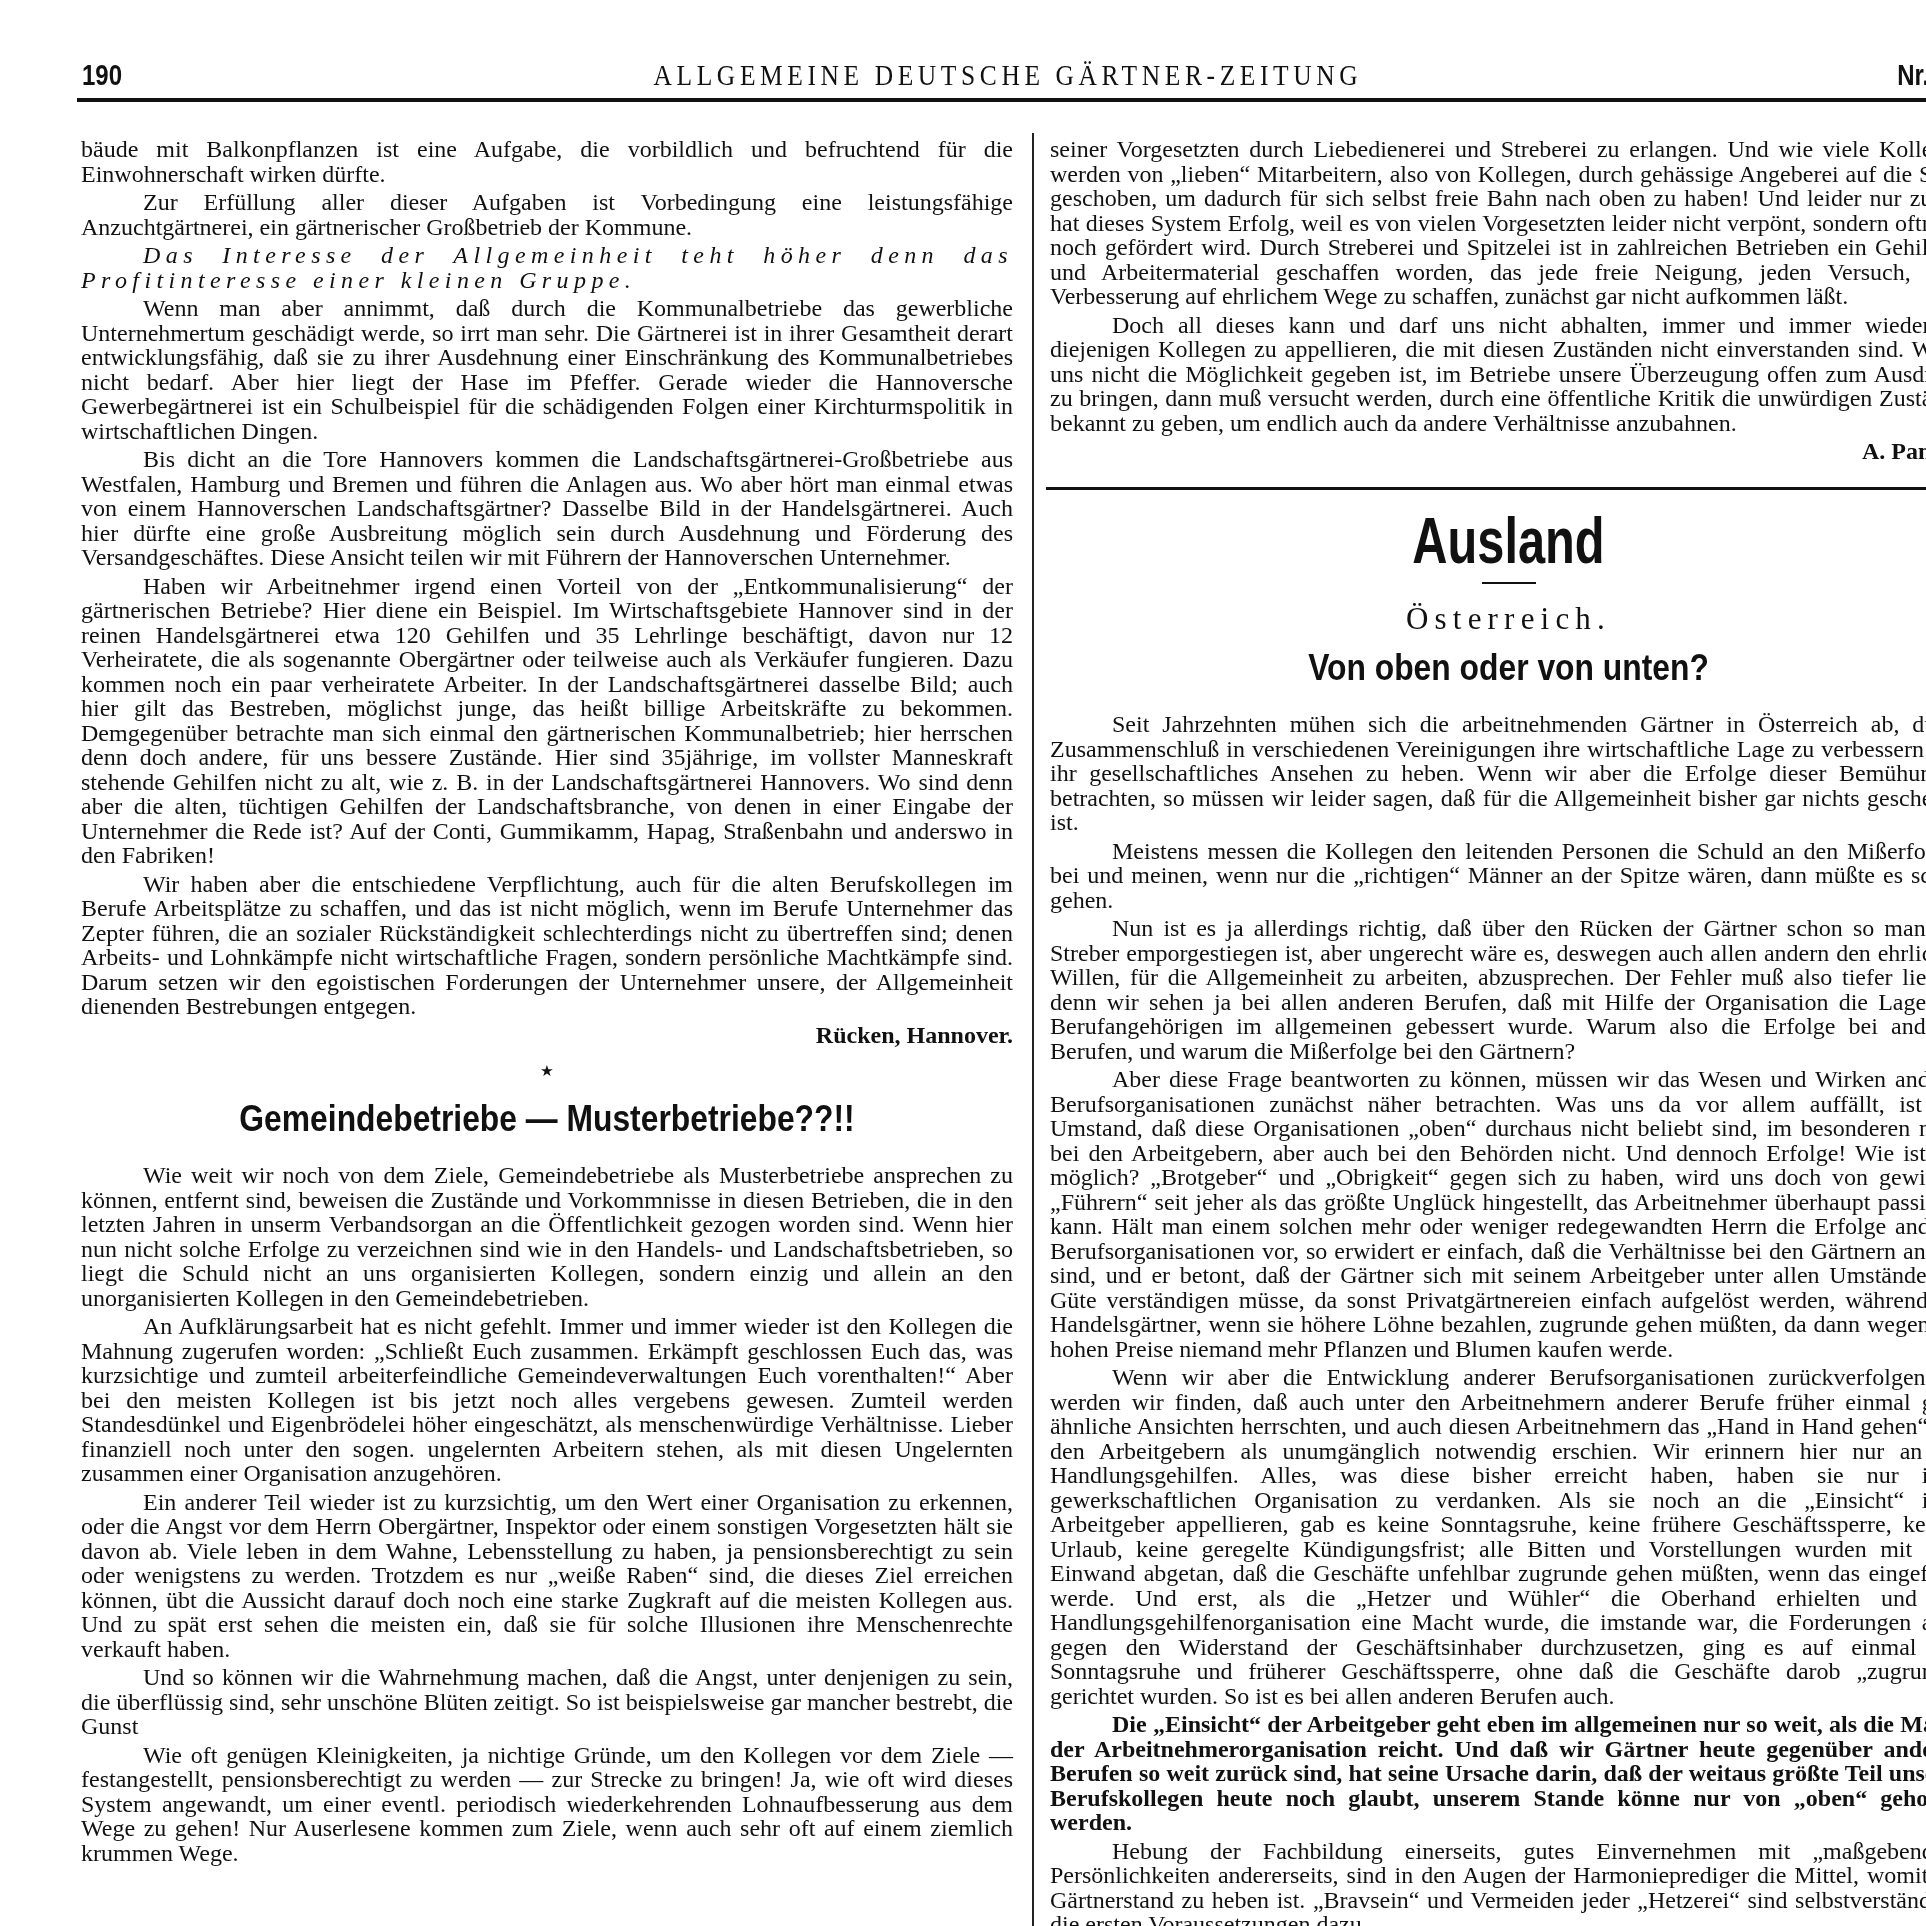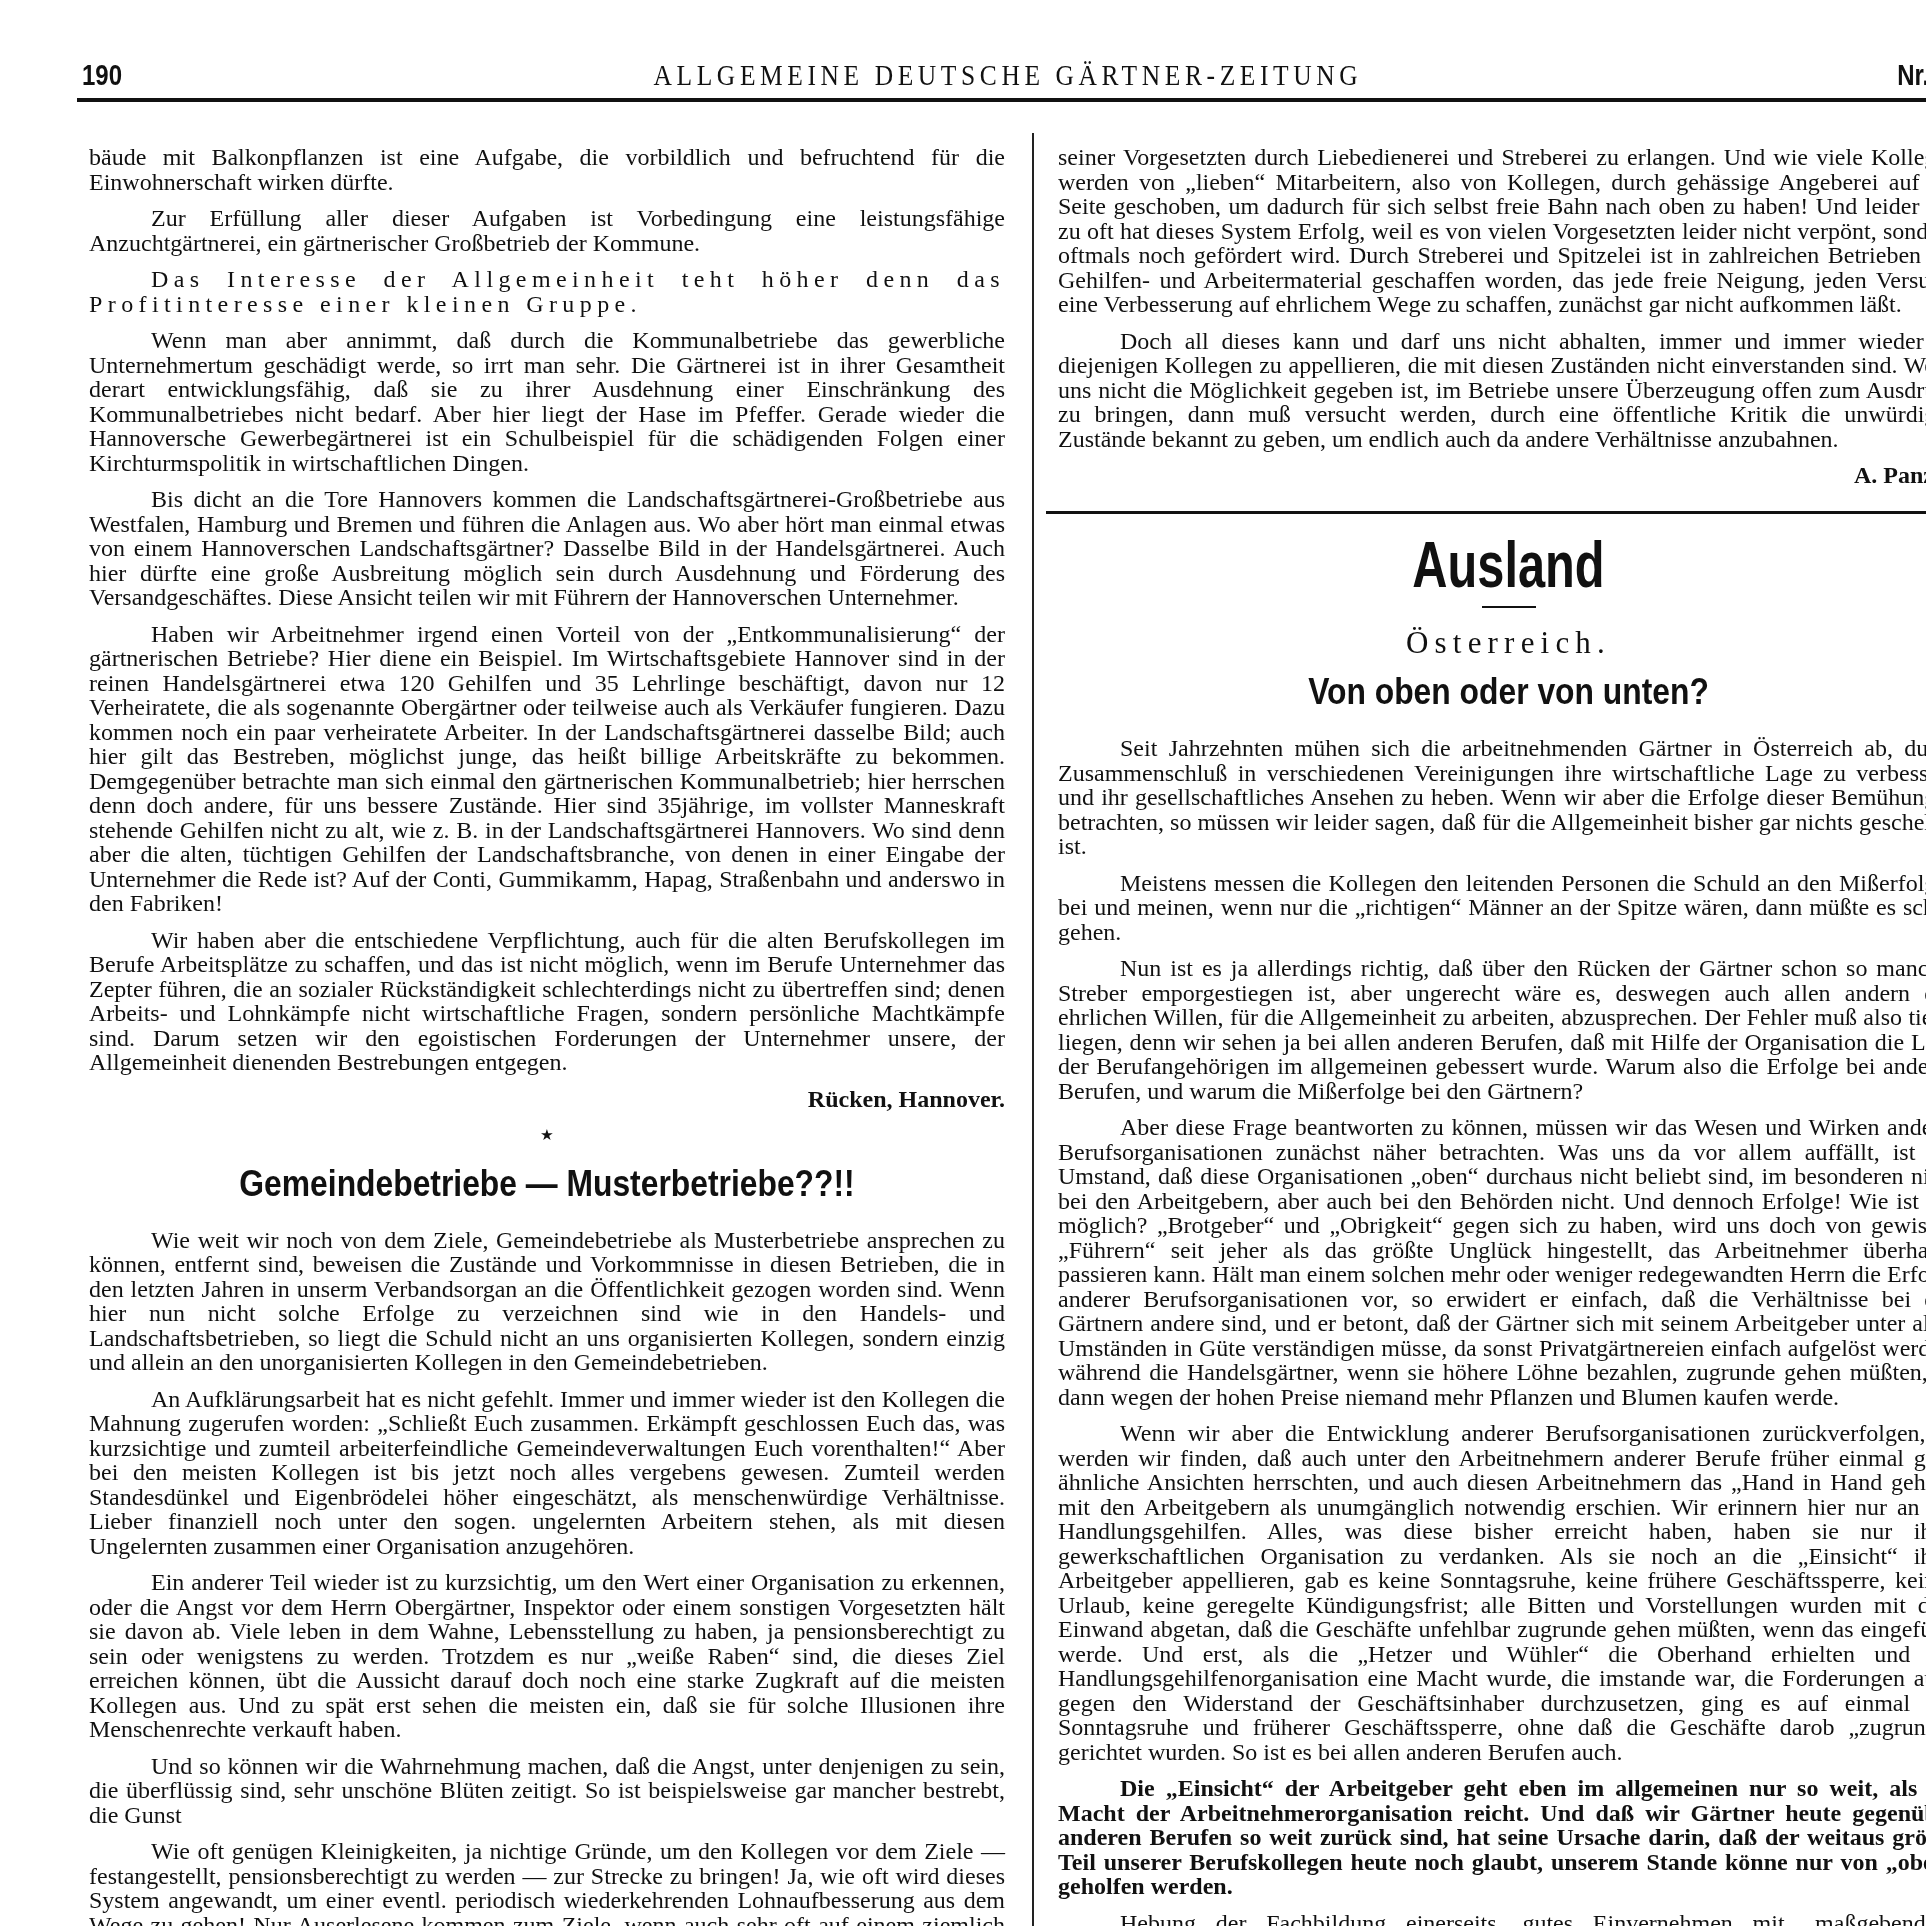--- a/index.html
+++ b/index.html
@@ -26,23 +26,23 @@
   .col {
     position: absolute; top: 133px; bottom: 62px;
     font-size: 24px; line-height: 24.5px; text-align: justify;
     hyphens: manual;
   }
   .col.left { left: 77px; width: 940px; }
   .col.right { left: 1046px; width: 925px; }
   .col-divider {
     position: absolute; left: 1032px; top: 133px; bottom: 62px; width: 1.5px; background: #222;
   }
-  .col p { margin: 12px; text-indent: 62px; }
+  .col p { margin: 4px; text-indent: 62px; }
   .col p.noindent { text-indent: 0; }
-  .sp { letter-spacing: 5.4px; }
+  .sp { letter-spacing: 5.4px; font-style: italic; }
   .sig { text-align: right; font-weight: bold; }
   .sig .plain { font-weight: bold; }
   .ornament { text-align: center; font-size: 15.4px; margin: 11.6px 0 15.4px; }
   .h-bold {
     font-family: "Liberation Sans", "DejaVu Sans", sans-serif;
     font-weight: bold; text-align: center; font-size: 37px; line-height: 42px;
     margin: 15.4px 0 23px; transform: scaleX(0.86);
   }
   .h-ausland {
     font-family: "Liberation Sans", "DejaVu Sans", sans-serif;

